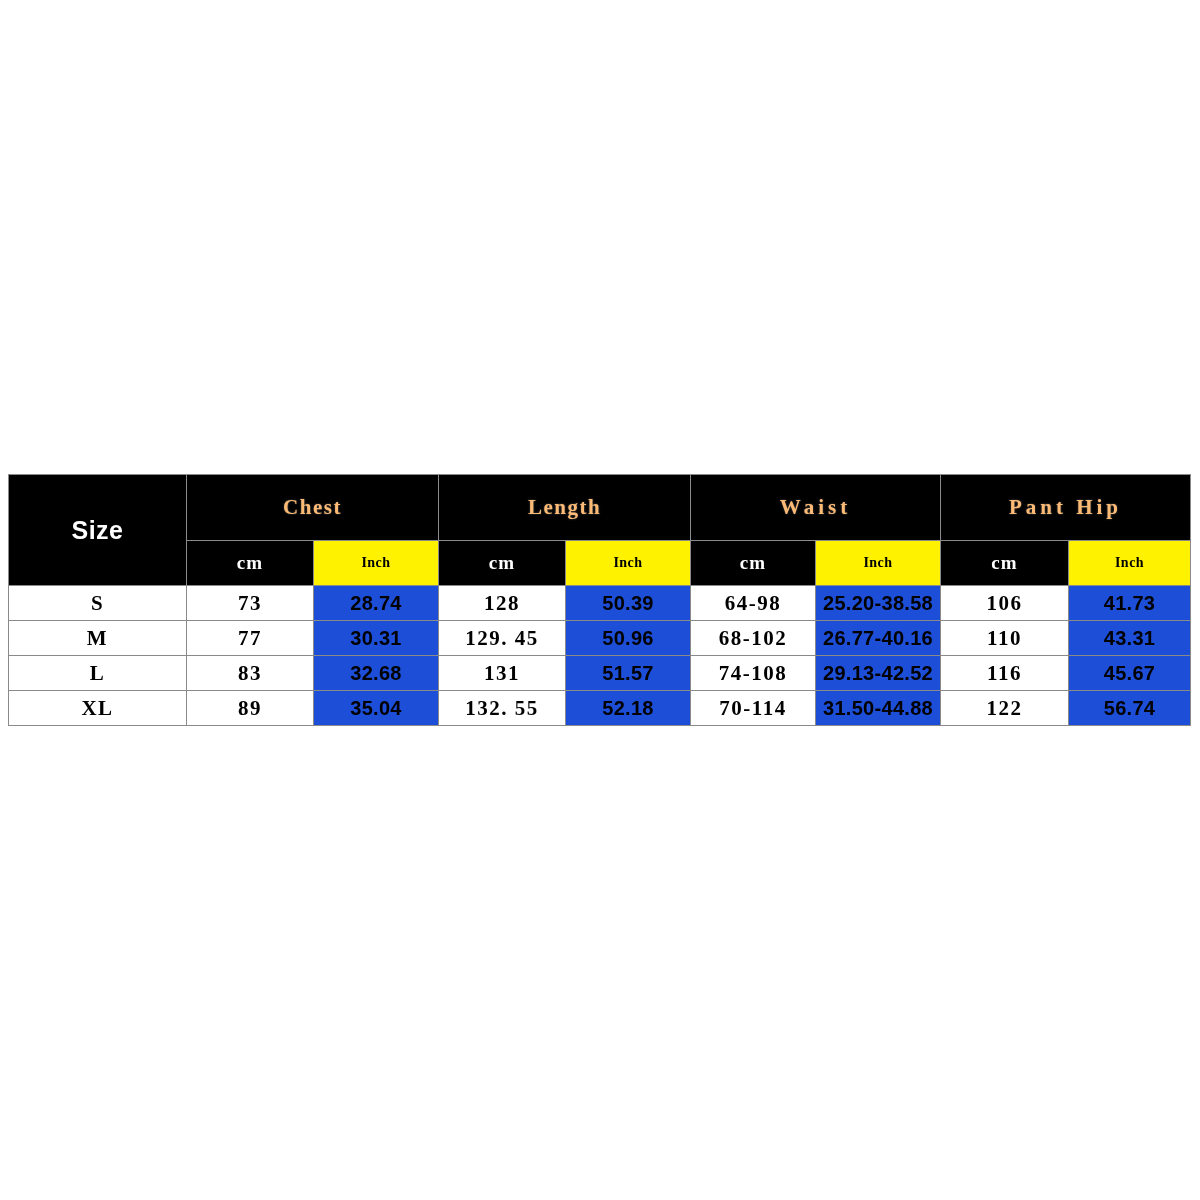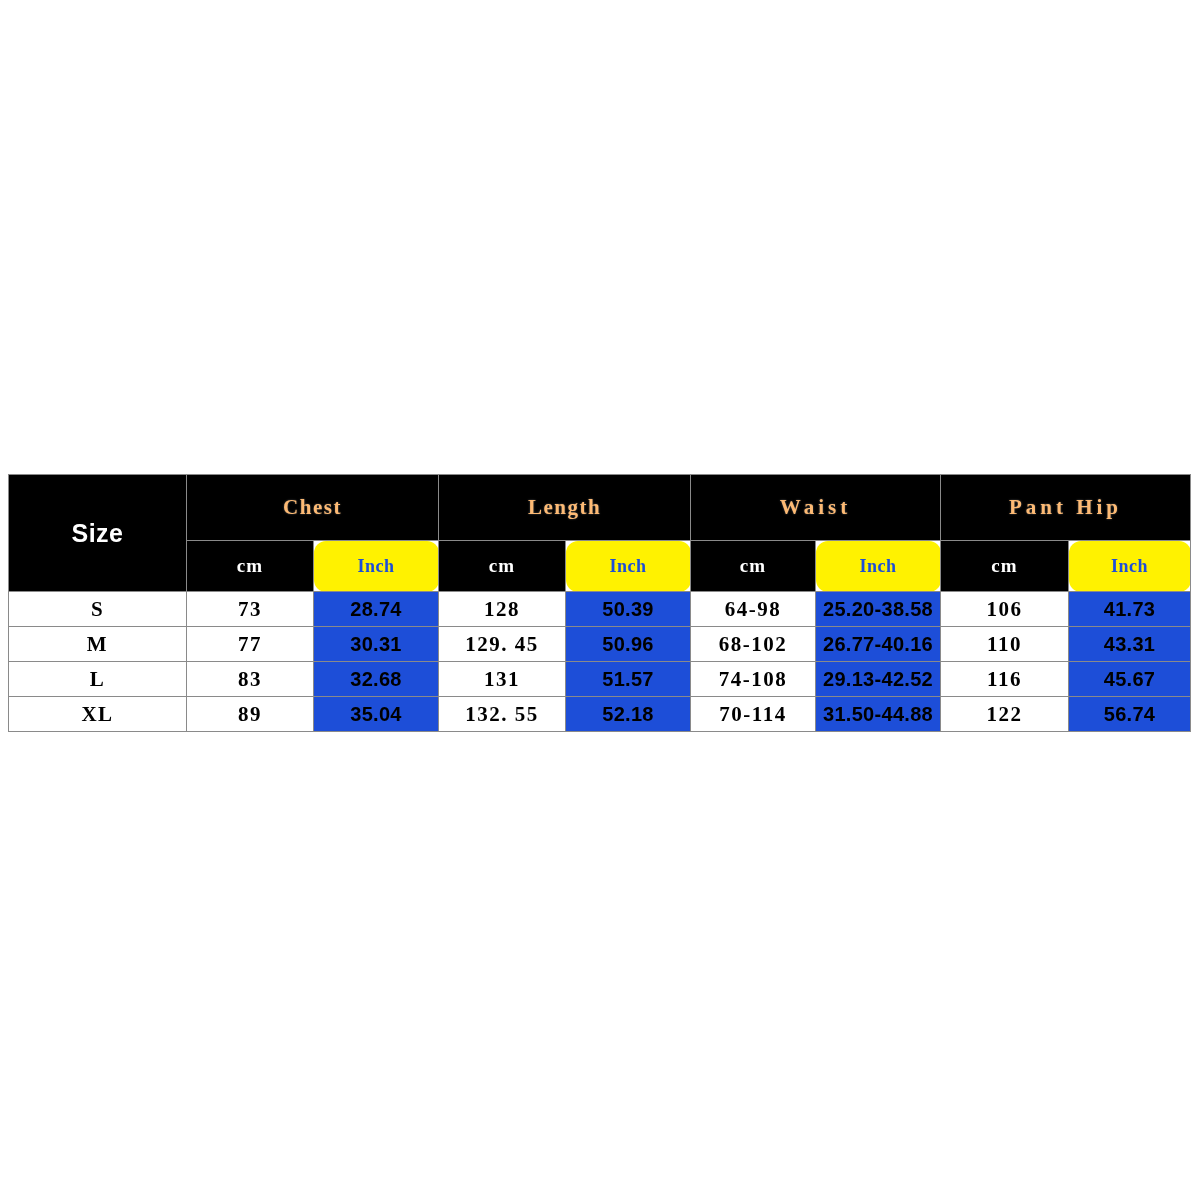--- a/index.html
+++ b/index.html
@@ -71,26 +71,25 @@
     background: #000000;
     color: #ffffff;
     font-family: "Liberation Serif", serif;
     font-size: 19px;
     font-weight: bold;
     letter-spacing: 1px;
   }
 
   .sub-inch {
     background: #FFF200;
-    color: #1d4ed8;
+    color: #000000;
     font-family: "Liberation Serif", serif;
-    font-size: 18px;
+    font-size: 14px;
     font-weight: bold;
     letter-spacing: 0.5px;
-    border-radius: 12px;
   }
 
   
   .cell-plain {
     background: #ffffff;
     color: #000000;
     font-family: "Liberation Serif", serif;
     font-size: 21px;
     font-weight: normal;
     letter-spacing: 1.5px;
@@ -100,21 +99,21 @@
     background: #1d4ed8;
     color: #000000;
     font-family: Liberation Sans, sans-serif;
     font-size: 20px;
     font-weight: bold;
     letter-spacing: 0.3px;
   }
 
   tr.data-row { height: 35px; }
   tr.head-row-1 { height: 66px; }
-  tr.head-row-2 { height: 51px; }
+  tr.head-row-2 { height: 45px; }
 </style>
 </head>
 <body>
 
 <div id="size-chart-wrap">
   <table class="size-chart">
     <colgroup>
       <col style="width:178px">
       <col style="width:127px">
       <col style="width:125px">

